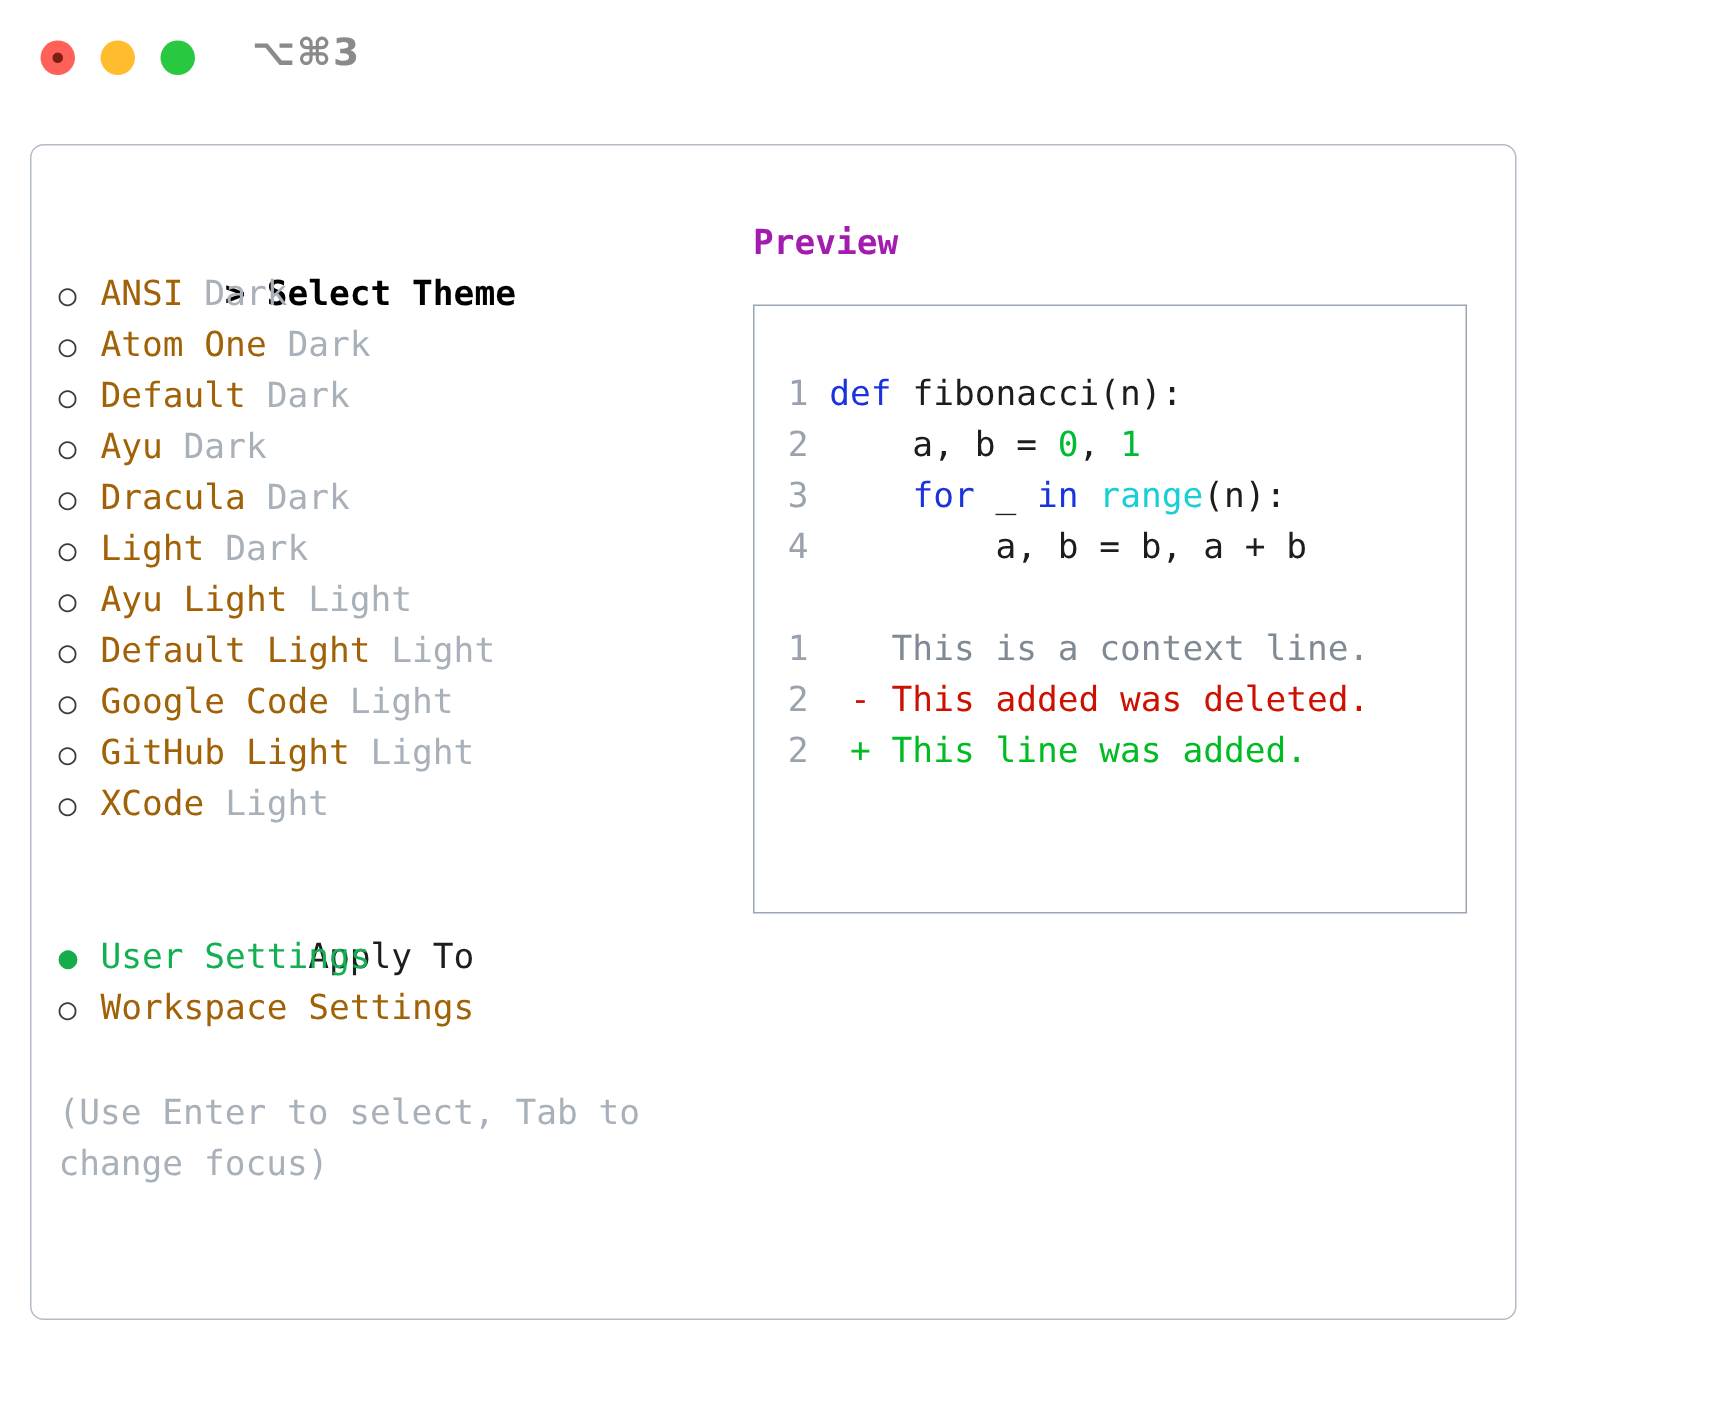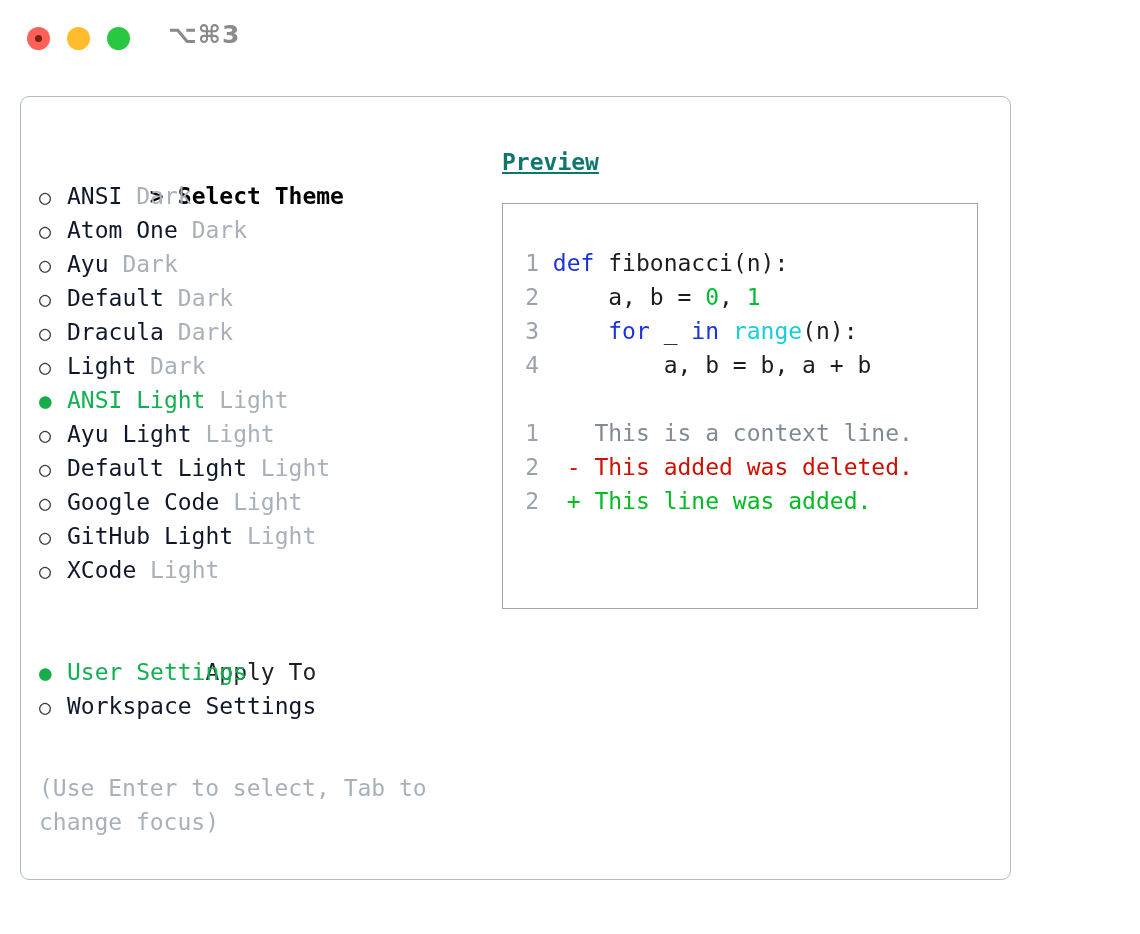--- a/index.html
+++ b/index.html
@@ -99,55 +99,54 @@
   .row.header {
     font-weight: bold;
     color: #000000;
   }
   .row.header .marker {
     color: #000000;
     font-weight: bold;
     font-size: 23px;
   }
   .row.selected .label { color: #12b050; }
-  .label { color: #0f172a; }
+  .label { color: #a16207; }
   .variant {
     color: #a8b0ba;
   }
   .row.selected .variant { color: #a8b0ba; }
 
   #apply-block { margin-top: 34px; }
   .row.section-title {
     color: #1d1d1d;
   }
   .row.section-title .marker { color: transparent; }
 
   #hint {
-    margin-top: 48px;
+    margin-top: 36px;
     font-size: 23px;
     line-height: 34px;
     color: #a8b0ba;
     width: 400px;
     white-space: pre-wrap;
   }
 
   
   #right-col {
     position: absolute;
     left: 481px;
     top: 48px;
     width: 490px;
   }
   #preview-title {
     font-size: 23px;
     font-weight: bold;
-    color: #0f766e;
-    line-height: 34px;
-    white-space: pre;
-    text-decoration: underline;
+    color: #a21caf;
+    line-height: 34px;
+    white-space: pre;
   }
   #preview-box {
     margin-top: 24px;
     width: 476px;
     height: 406px;
     border: 1.5px solid #9aa6b4;
     box-sizing: border-box;
     background: #ffffff;
     position: relative;
   }
@@ -195,25 +194,24 @@
 
     <div id="left-col">
 
       <div class="row header">
         <span class="marker">&gt;</span><span>Select Theme</span>
       </div>
 
       <div id="theme-list">
           <div class="row"><span class="marker">○</span><span class="label">ANSI</span><span class="variant"> Dark</span></div>
           <div class="row"><span class="marker">○</span><span class="label">Atom One</span><span class="variant"> Dark</span></div>
+          <div class="row"><span class="marker">○</span><span class="label">Default</span><span class="variant"> Dark</span></div>
           <div class="row"><span class="marker">○</span><span class="label">Ayu</span><span class="variant"> Dark</span></div>
-          <div class="row"><span class="marker">○</span><span class="label">Default</span><span class="variant"> Dark</span></div>
           <div class="row"><span class="marker">○</span><span class="label">Dracula</span><span class="variant"> Dark</span></div>
           <div class="row"><span class="marker">○</span><span class="label">Light</span><span class="variant"> Dark</span></div>
-          <div class="row selected"><span class="marker sel">●</span><span class="label">ANSI Light</span><span class="variant"> Light</span></div>
           <div class="row"><span class="marker">○</span><span class="label">Ayu Light</span><span class="variant"> Light</span></div>
           <div class="row"><span class="marker">○</span><span class="label">Default Light</span><span class="variant"> Light</span></div>
           <div class="row"><span class="marker">○</span><span class="label">Google Code</span><span class="variant"> Light</span></div>
           <div class="row"><span class="marker">○</span><span class="label">GitHub Light</span><span class="variant"> Light</span></div>
           <div class="row"><span class="marker">○</span><span class="label">XCode</span><span class="variant"> Light</span></div>
         </div>
 
       <div id="apply-block">
         <div class="row section-title">
           <span class="marker">&nbsp;</span><span>Apply To</span>

